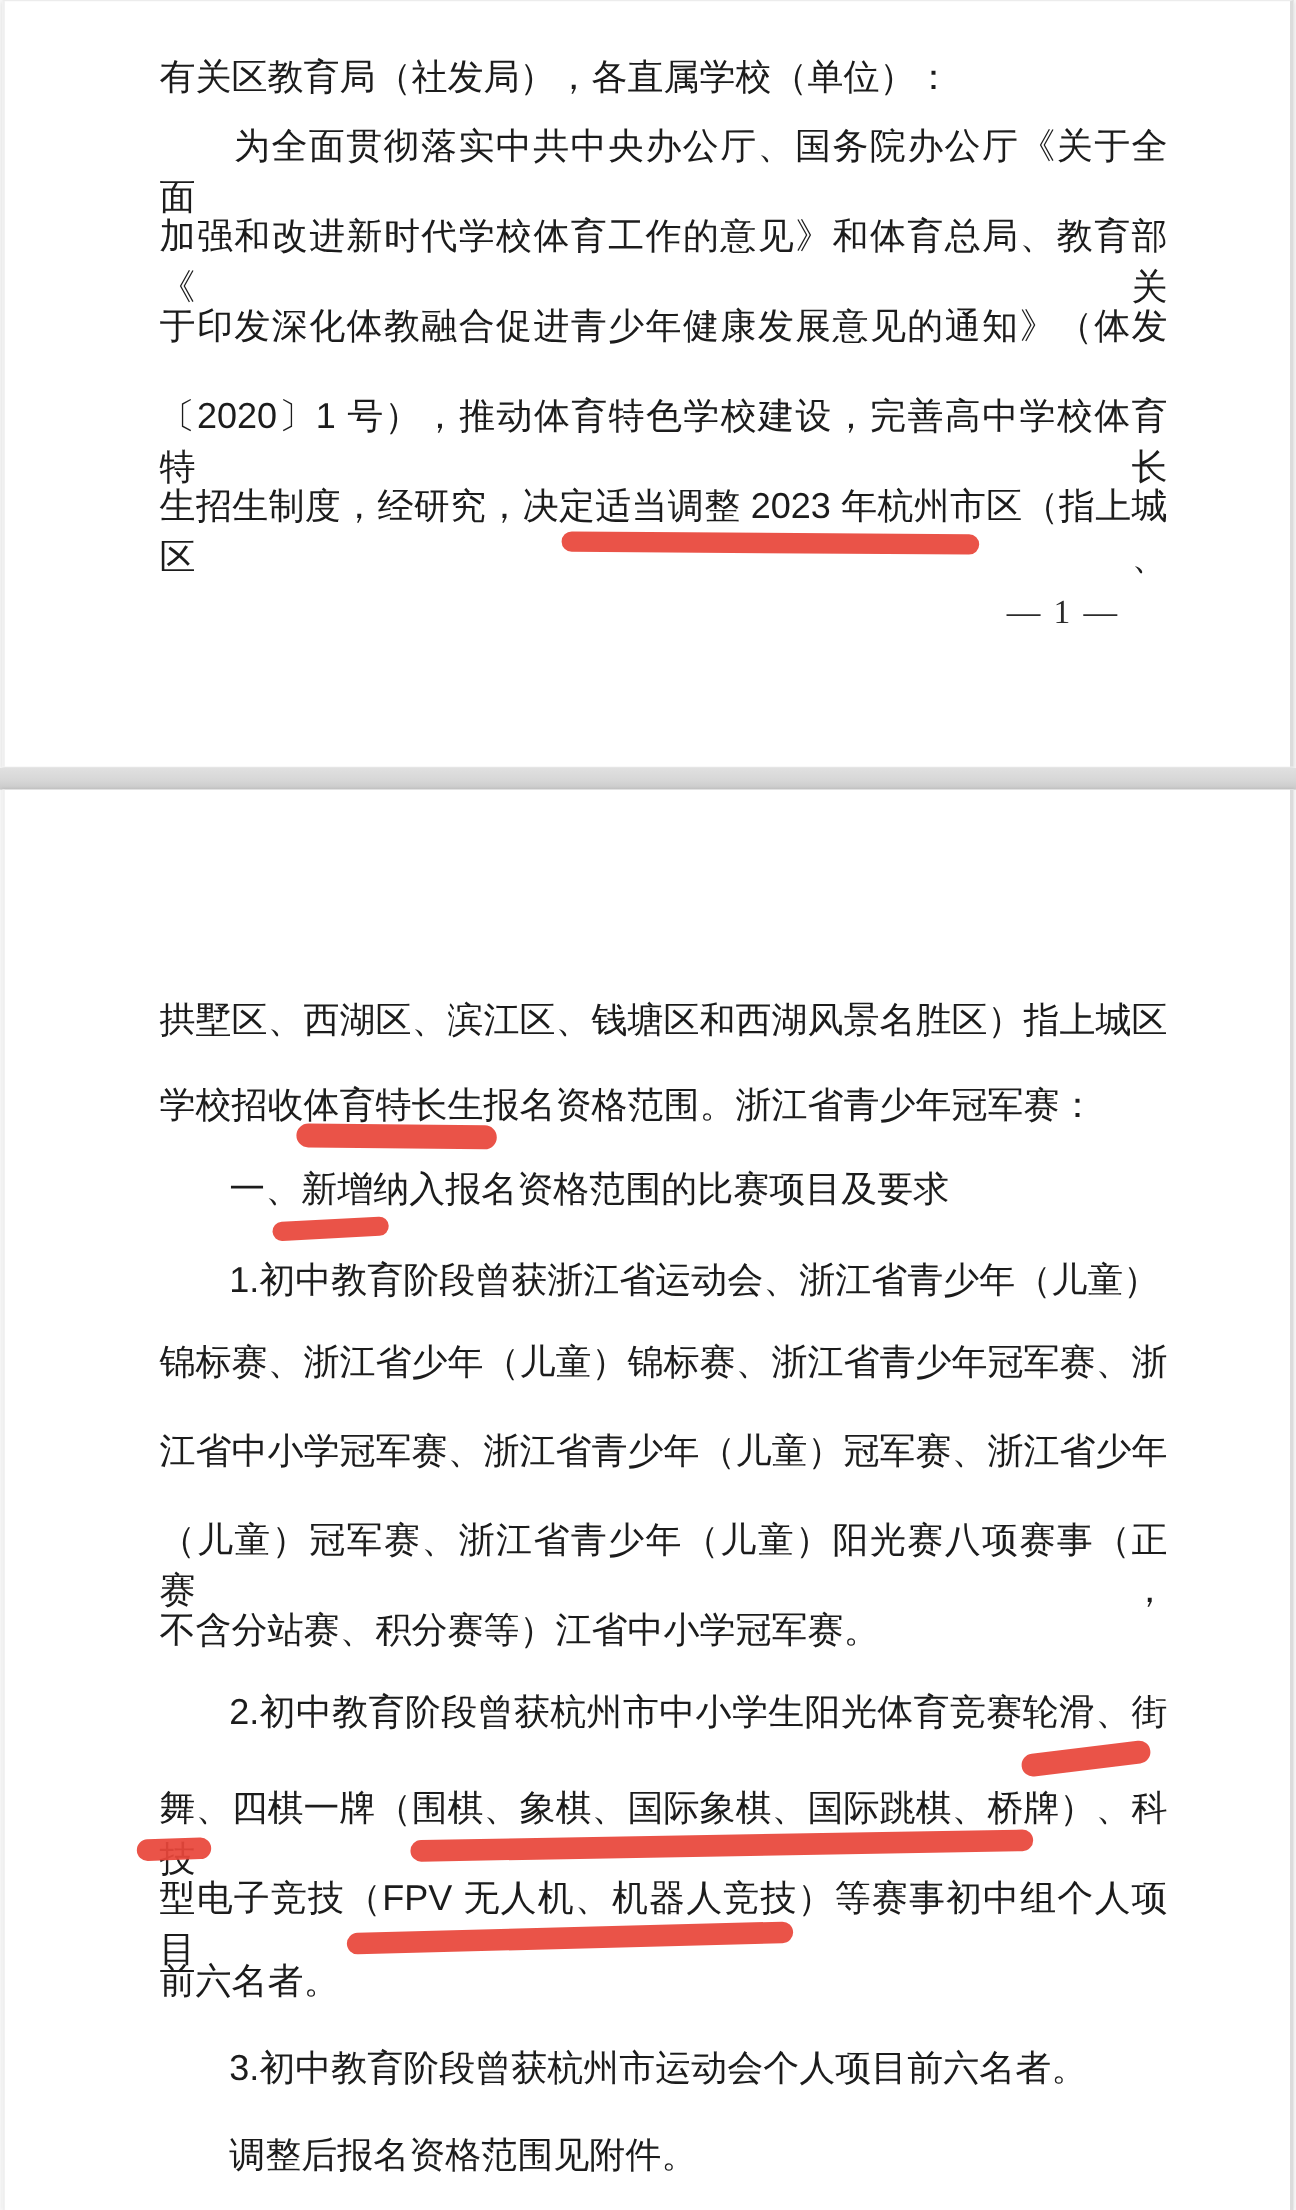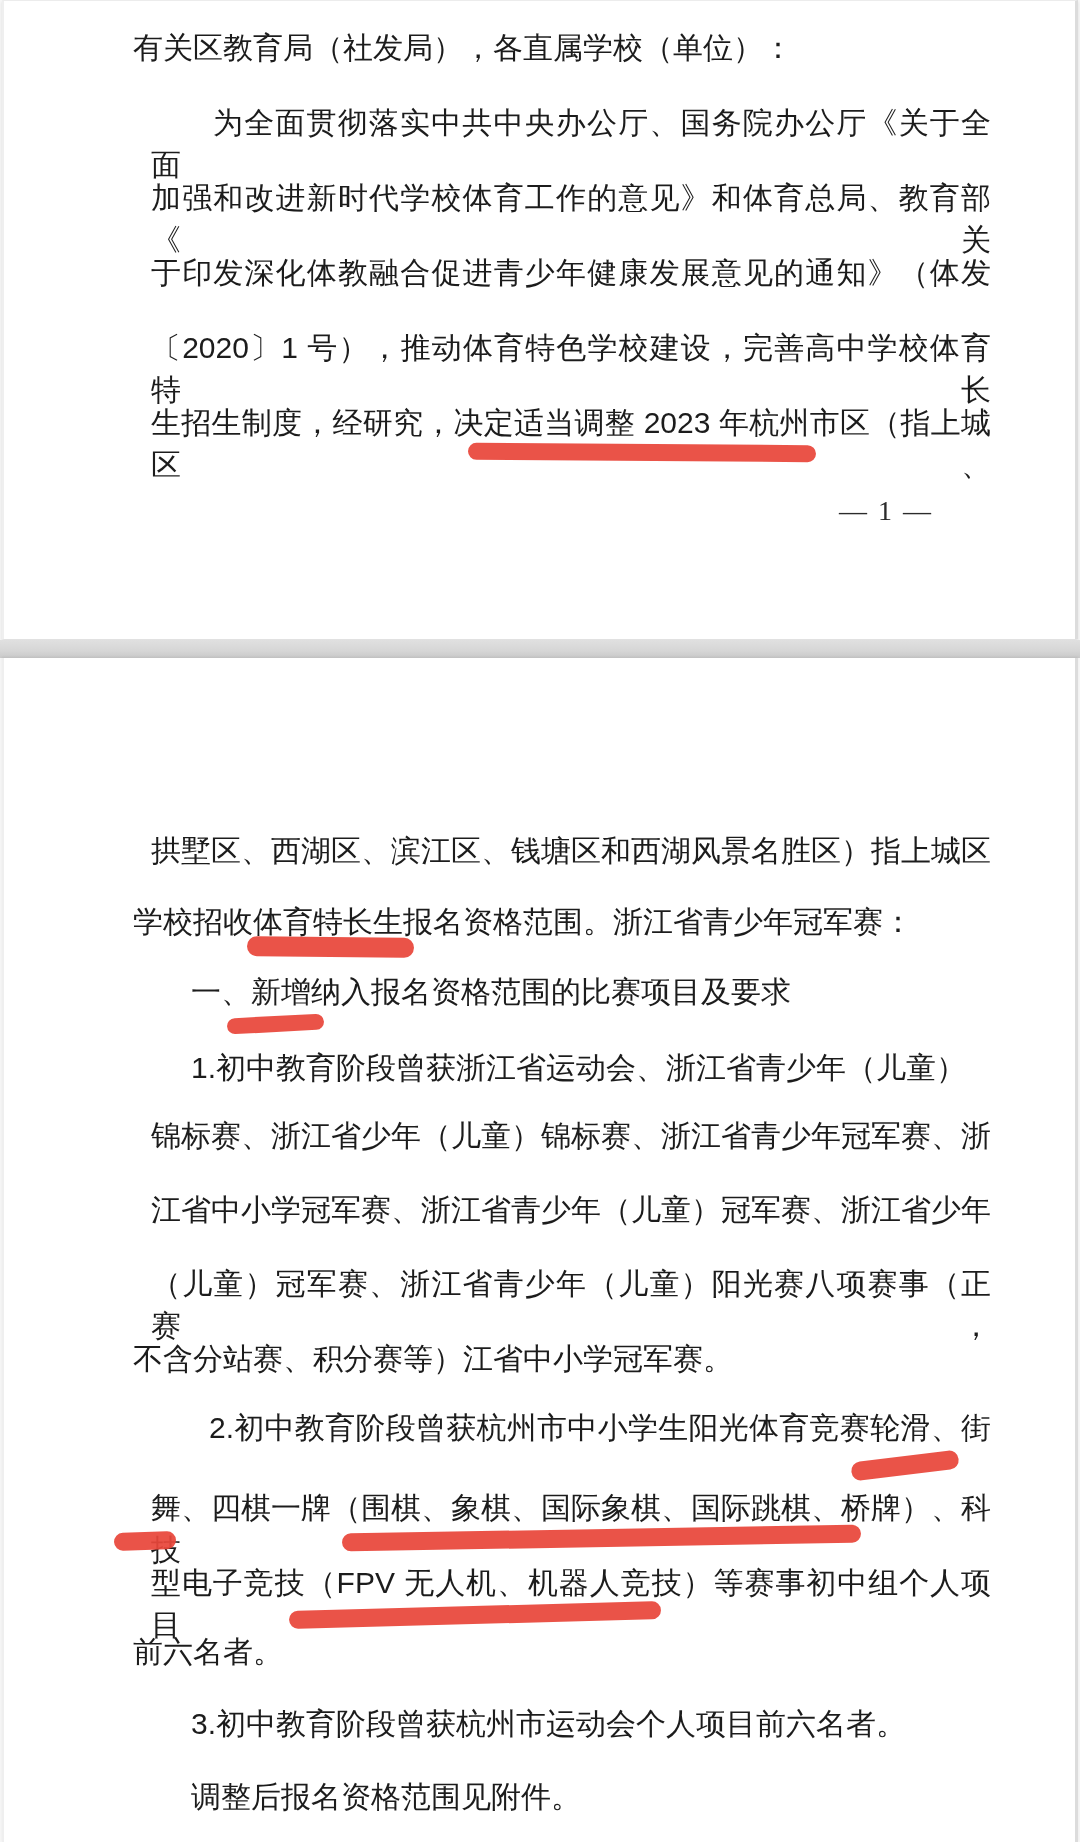--- a/index.html
+++ b/index.html
@@ -16,21 +16,21 @@
   #page1{top:0;height:638px;border-top:1px solid #ececec;box-shadow:0 2px 3px rgba(0,0,0,0.10);}
   #page2{top:658px;height:1184px;box-shadow:0 -1px 2px rgba(0,0,0,0.06);}
   .separator{
     position:absolute;left:0;top:640px;width:1080px;height:18px;
     background:linear-gradient(#e0e0e0,#d6d6d6 60%,#c9c9c9);
   }
   .ln{
     position:absolute;left:133px;width:840px;height:42px;line-height:42px;
     font-size:30px;font-weight:500;color:#1c1c1c;letter-spacing:0;
   }
-  .jst{text-align:justify;text-align-last:justify;text-justify:inter-character;margin-left:18px;}
+  .jst{text-align:justify;text-align-last:justify;text-justify:inter-character;}
   .ind1{text-indent:62px;}
   .ind2{text-indent:58px;}
   .pageno{
     position:absolute;left:806px;top:492px;width:160px;height:38px;line-height:38px;
     text-align:center;font-family:"Liberation Serif","DejaVu Serif",serif;
     font-size:28px;color:#2b2b2b;letter-spacing:2px;
   }
   .mark{
     position:absolute;background:#e8463a;border-radius:11px;opacity:0.93;
   }
@@ -39,21 +39,21 @@
 <body>
 
 <div>
 
   <div class="page" id="page1"></div>
 
   <div class="separator"></div>
 
   <div class="page" id="page2"></div>
 
-  <div class="ln" style="top:27px">有关区教育局（社发局），各直属学校（单位）：</div>
+  <div class="ln" style="top:44px">有关区教育局（社发局），各直属学校（单位）：</div>
   <div class="ln jst ind1" style="top:102px">为全面贯彻落实中共中央办公厅、国务院办公厅《关于全面</div>
   <div class="ln jst" style="top:177px">加强和改进新时代学校体育工作的意见》和体育总局、教育部《关</div>
   <div class="ln jst" style="top:252px">于印发深化体教融合促进青少年健康发展意见的通知》（体发</div>
   <div class="ln jst" style="top:327px">〔2020〕1 号），推动体育特色学校建设，完善高中学校体育特长</div>
   <div class="ln jst" style="top:402px">生招生制度，经研究，决定适当调整 2023 年杭州市区（指上城区、</div>
 
   <div class="mark" style="left:468px;top:444px;width:348px;height:17px;transform:rotate(0.4deg)"></div>
 
   <div class="pageno">— 1 —</div>
 

